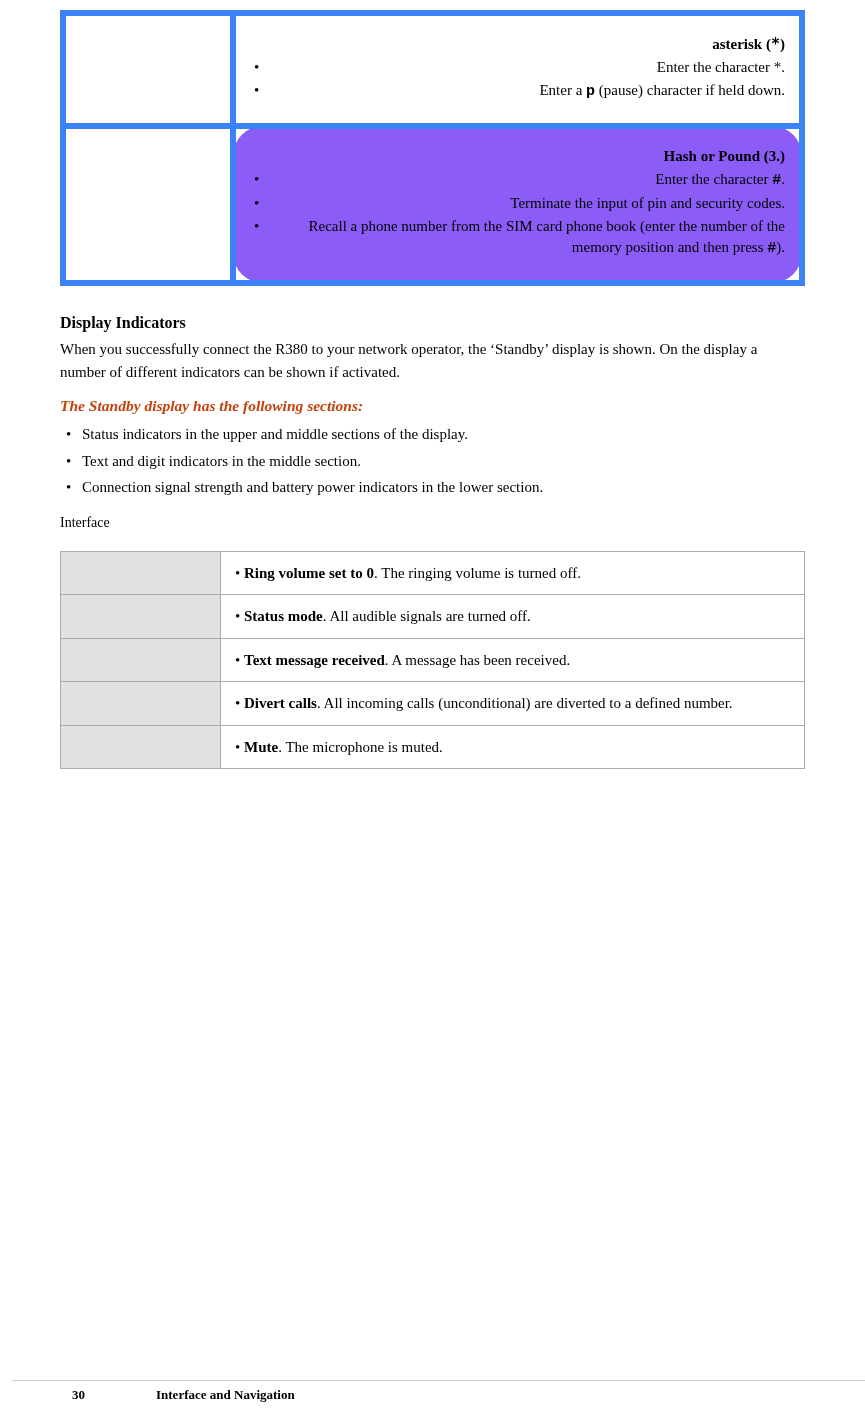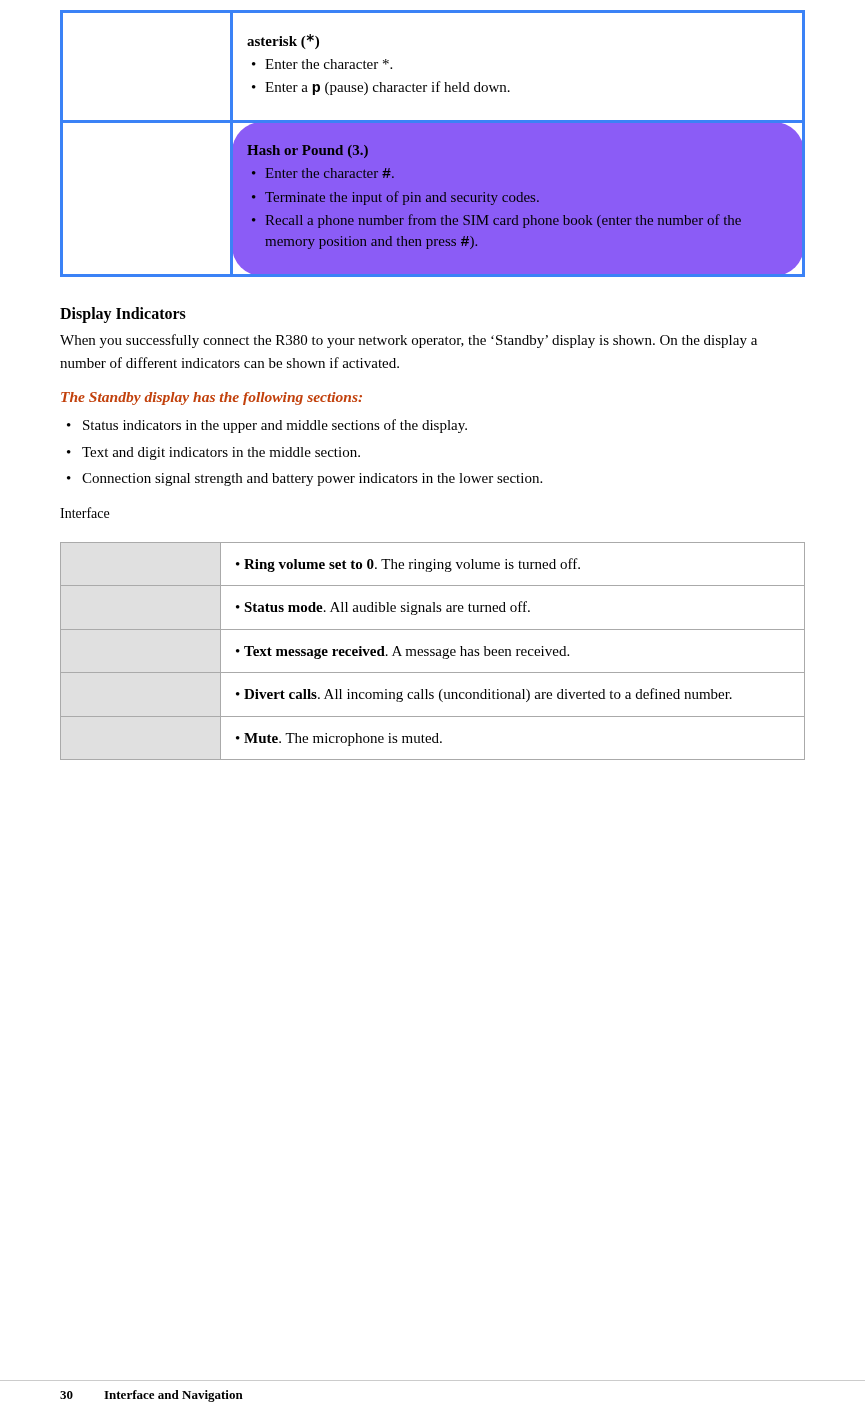--- a/index.html
+++ b/index.html
@@ -17,23 +17,24 @@
       padding-top: 10px;
     }
 
     
     .top-table {
       width: 100%;
       border-collapse: collapse;
       margin-bottom: 28px;
     }
     .top-table td {
-      border: 3px solid #3b82f6;
+      border: 6px solid #3b82f6;
       padding: 19px 14px;
       vertical-align: top;
+      text-align: right;
     }
     .top-table .left-cell {
       width: 170px;
       background: #fff;
     }
     .top-table .right-cell {
       background: #fff;
     }
     .top-table .right-cell.gray-bg {
       background: #8b5cf6;
@@ -137,37 +138,38 @@
     }
     .desc-cell .mono-bold {
       font-family: Liberation Serif, serif;
       font-weight: bold;
     }
 
     
     .footer {
       position: absolute;
       bottom: 20px;
-      left: 0;
+      left: 12px;
       right: 0;
       display: flex;
       align-items: center;
       padding: 0 60px;
       border-top: 1px solid #ccc;
       padding-top: 6px;
+      gap: 8px;
     }
     .footer-page {
       font-size: 13px;
       font-weight: bold;
       min-width: 40px;
     }
     .footer-title {
       font-size: 13px;
       font-weight: bold;
-      margin-left: 4px;
+      margin-left: 36px;
     }
   </style>
 </head>
 <body>
 
 <div class="page">
 
   <table class="top-table">
     <tbody>
       <tr>

